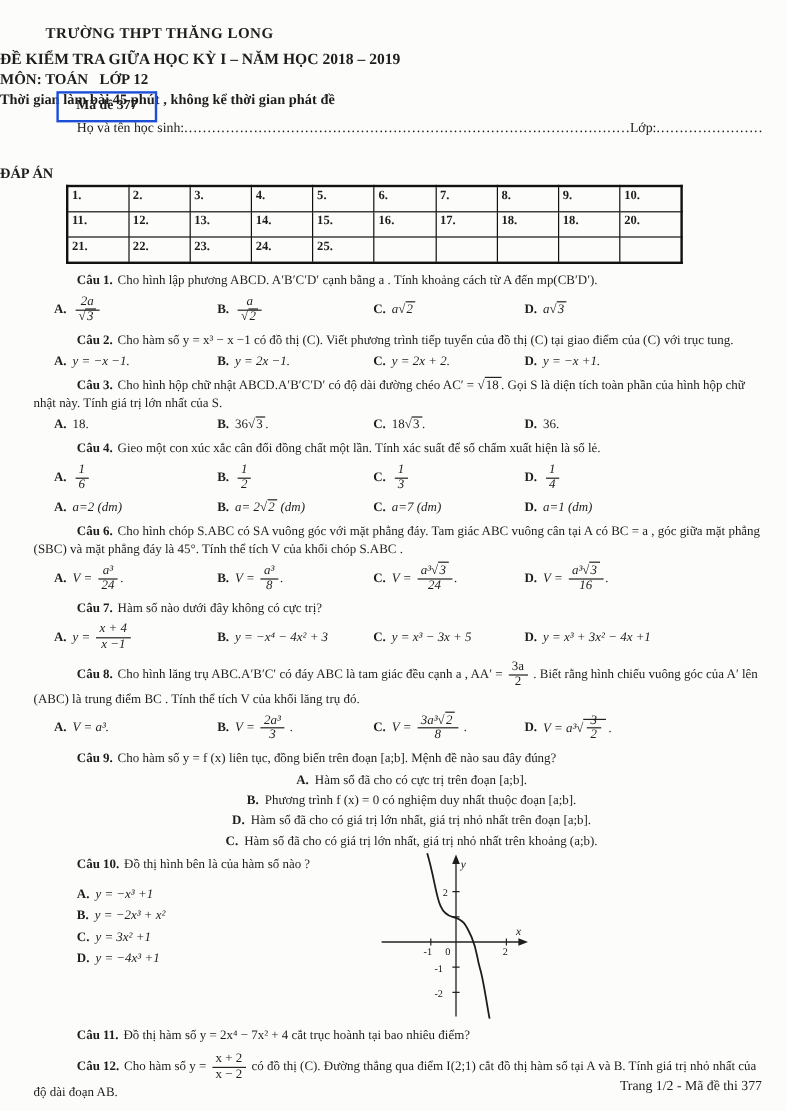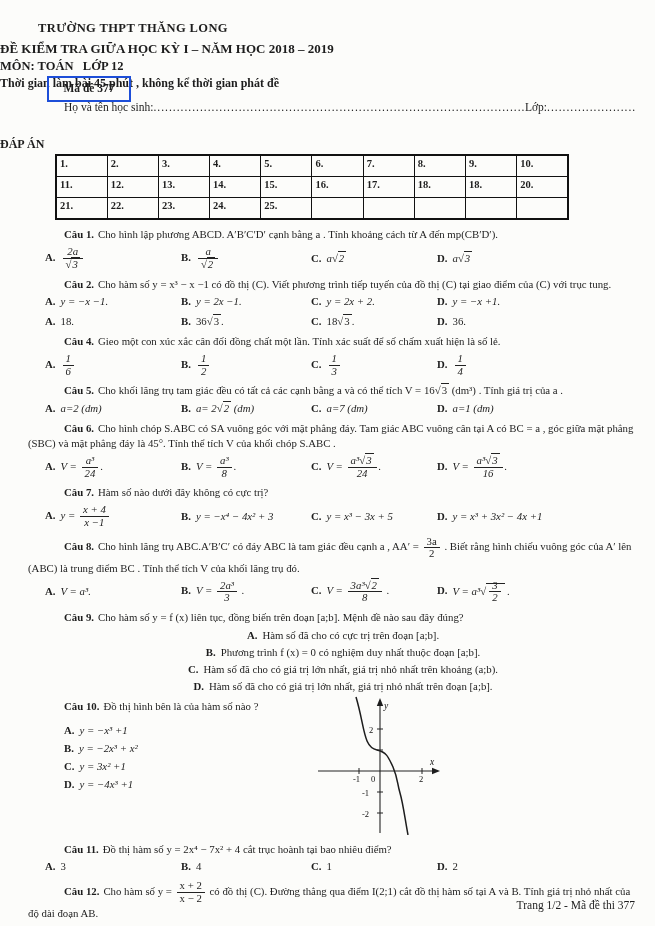--- a/index.html
+++ b/index.html
@@ -140,40 +140,40 @@
       <p class="stem"><b class="qnum">Câu 2.</b><span>Cho hàm số  y = x³ − x −1  có đồ thị (C). Viết phương trình tiếp tuyến của đồ thị (C) tại giao điểm của (C) với trục tung.</span></p>
       <div class="opts row4">
         <span class="opt"><b>A.</b><span class="mv">y = −x −1.</span></span>
         <span class="opt"><b>B.</b><span class="mv">y = 2x −1.</span></span>
         <span class="opt"><b>C.</b><span class="mv">y = 2x + 2.</span></span>
         <span class="opt"><b>D.</b><span class="mv">y = −x +1.</span></span>
       </div>
     </div>
 
     <div class="q">
+      <p class="stem"><b class="qnum">Câu 3.</b><span>Cho hình hộp chữ nhật  ABCD.A′B′C′D′  có độ dài đường chéo  AC′ = <span class="sqrt">√<span class="rad">18</span></span>.  Gọi S là diện tích toàn phần của hình hộp chữ nhật này. Tính giá trị lớn nhất của S.</span></p>
       <div class="opts row4">
         <span class="opt"><b>A.</b><span class="rv">18.</span></span>
         <span class="opt"><b>B.</b><span class="rv">36<span class="sqrt">√<span class="rad">3</span></span>.</span></span>
         <span class="opt"><b>C.</b><span class="rv">18<span class="sqrt">√<span class="rad">3</span></span>.</span></span>
         <span class="opt"><b>D.</b><span class="rv">36.</span></span>
       </div>
     </div>
 
     <div class="q">
       <p class="stem"><b class="qnum">Câu 4.</b><span>Gieo một con xúc xắc cân đối đồng chất một lần. Tính xác suất để số chấm xuất hiện là số lẻ.</span></p>
       <div class="opts row4">
         <span class="opt"><b>A.</b><span class="mv"><span class="frac"><span class="num">1</span><span class="den">6</span></span></span></span>
         <span class="opt"><b>B.</b><span class="mv"><span class="frac"><span class="num">1</span><span class="den">2</span></span></span></span>
         <span class="opt"><b>C.</b><span class="mv"><span class="frac"><span class="num">1</span><span class="den">3</span></span></span></span>
         <span class="opt"><b>D.</b><span class="mv"><span class="frac"><span class="num">1</span><span class="den">4</span></span></span></span>
       </div>
     </div>
 
     <div class="q">
-      <p class="stem"><b class="qnum">Câu 5.</b><span>Cho khối lăng trụ tam giác đều có tất cả các cạnh bằng a và có thể tích  V = 16<span class="sqrt">√<span class="rad">3</span></span> (dm³) . Tính giá trị của a .</span></p>
       <div class="opts row4">
         <span class="opt"><b>A.</b><span class="mv">a=2 (dm)</span></span>
         <span class="opt"><b>B.</b><span class="mv">a= 2<span class="sqrt">√<span class="rad">2</span></span>  (dm)</span></span>
         <span class="opt"><b>C.</b><span class="mv">a=7 (dm)</span></span>
         <span class="opt"><b>D.</b><span class="mv">a=1 (dm)</span></span>
       </div>
     </div>
 
     <div class="q">
       <p class="stem"><b class="qnum">Câu 6.</b><span>Cho hình chóp S.ABC có SA vuông góc với mặt phẳng đáy. Tam giác ABC vuông cân tại A có  BC = a , góc giữa mặt phẳng (SBC) và mặt phẳng đáy là  45°.  Tính thể tích V của khối chóp S.ABC .</span></p>
@@ -203,22 +203,22 @@
         <span class="opt"><b>C.</b><span class="mv">V = <span class="frac"><span class="num">3a³<span class="sqrt">√<span class="rad">2</span></span></span><span class="den">8</span></span> .</span></span>
         <span class="opt"><b>D.</b><span class="mv">V = a³<span class="sqrt">√<span class="rad"><span class="frac"><span class="num">3</span><span class="den">2</span></span></span></span> .</span></span>
       </div>
     </div>
 
     <div class="q">
       <p class="stem"><b class="qnum">Câu 9.</b><span>Cho hàm số  y = f (x)  liên tục, đồng biến trên đoạn [a;b]. Mệnh đề nào sau đây đúng?</span></p>
       <div class="opts stack">
         <span class="opt"><b>A.</b><span class="rv">Hàm số đã cho có cực trị trên đoạn [a;b].</span></span>
         <span class="opt"><b>B.</b><span class="rv">Phương trình  f (x) = 0  có nghiệm duy nhất thuộc đoạn [a;b].</span></span>
+        <span class="opt"><b>D.</b><span class="rv">Hàm số đã cho có giá trị lớn nhất, giá trị nhỏ nhất trên đoạn [a;b].</span></span>
         <span class="opt"><b>C.</b><span class="rv">Hàm số đã cho có giá trị lớn nhất, giá trị nhỏ nhất trên khoảng (a;b).</span></span>
-        <span class="opt"><b>D.</b><span class="rv">Hàm số đã cho có giá trị lớn nhất, giá trị nhỏ nhất trên đoạn [a;b].</span></span>
       </div>
     </div>
 
     <div class="q q10">
       <p class="stem"><b class="qnum">Câu 10.</b><span>Đồ thị hình bên là của hàm số nào ?</span></p>
       <div class="opts stack2" style="width:280px;margin-top:10px;">
         <span class="opt"><b>A.</b><span class="mv">y = −x³ +1</span></span>
         <span class="opt"><b>B.</b><span class="mv">y = −2x³ + x²</span></span>
         <span class="opt"><b>C.</b><span class="mv">y = 3x² +1</span></span>
         <span class="opt"><b>D.</b><span class="mv">y = −4x³ +1</span></span>
@@ -241,26 +241,20 @@
         <text x="52" y="101">-1</text>
         <text x="52" y="122">-2</text>
         <text x="43" y="87">-1</text>
         <text x="61" y="87">0</text>
         <text x="109" y="87">2</text>
       </svg>
     </div>
 
     <div class="q">
       <p class="stem"><b class="qnum">Câu 11.</b><span>Đồ thị hàm số  y = 2x⁴ − 7x² + 4  cắt trục hoành tại bao nhiêu điểm?</span></p>
-      <div class="opts row4">
-        <span class="opt"><b>A.</b><span class="rv">3</span></span>
-        <span class="opt"><b>B.</b><span class="rv">4</span></span>
-        <span class="opt"><b>C.</b><span class="rv">1</span></span>
-        <span class="opt"><b>D.</b><span class="rv">2</span></span>
-      </div>
     </div>
 
     <div class="q">
       <p class="stem"><b class="qnum">Câu 12.</b><span>Cho hàm số  y = <span class="frac"><span class="num">x + 2</span><span class="den">x − 2</span></span>  có đồ thị (C). Đường thẳng qua điểm  I(2;1) cắt đồ thị hàm số tại A và B.  Tính giá trị nhỏ nhất của độ dài đoạn AB.</span></p>
 
     </div>
 
   </div>
 
   <div class="footer">Trang 1/2 - Mã đề thi 377</div>

